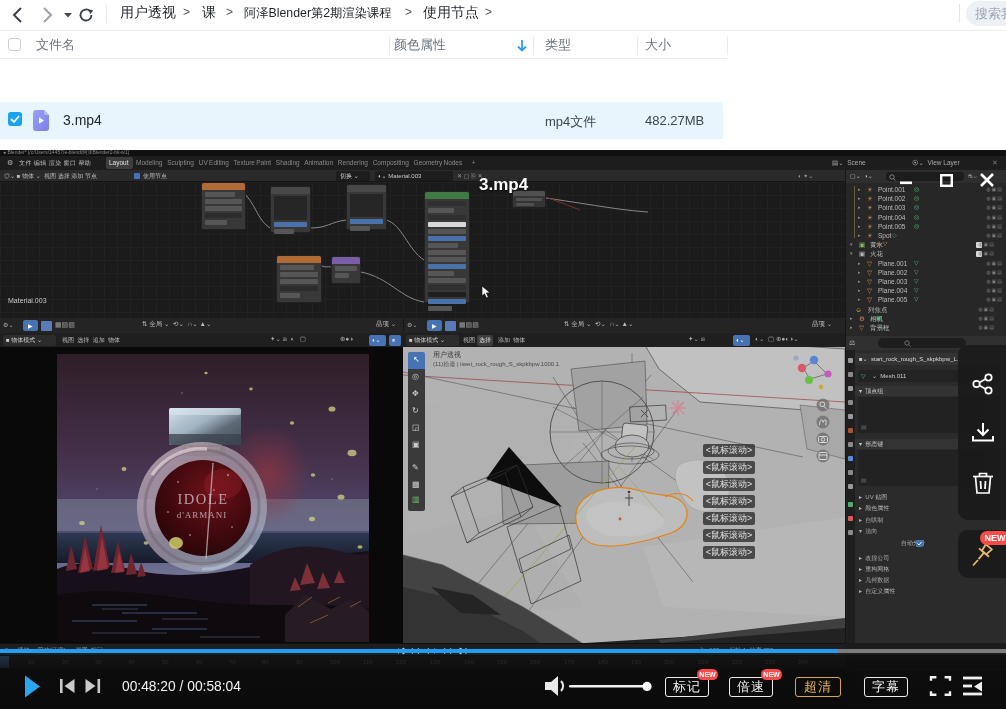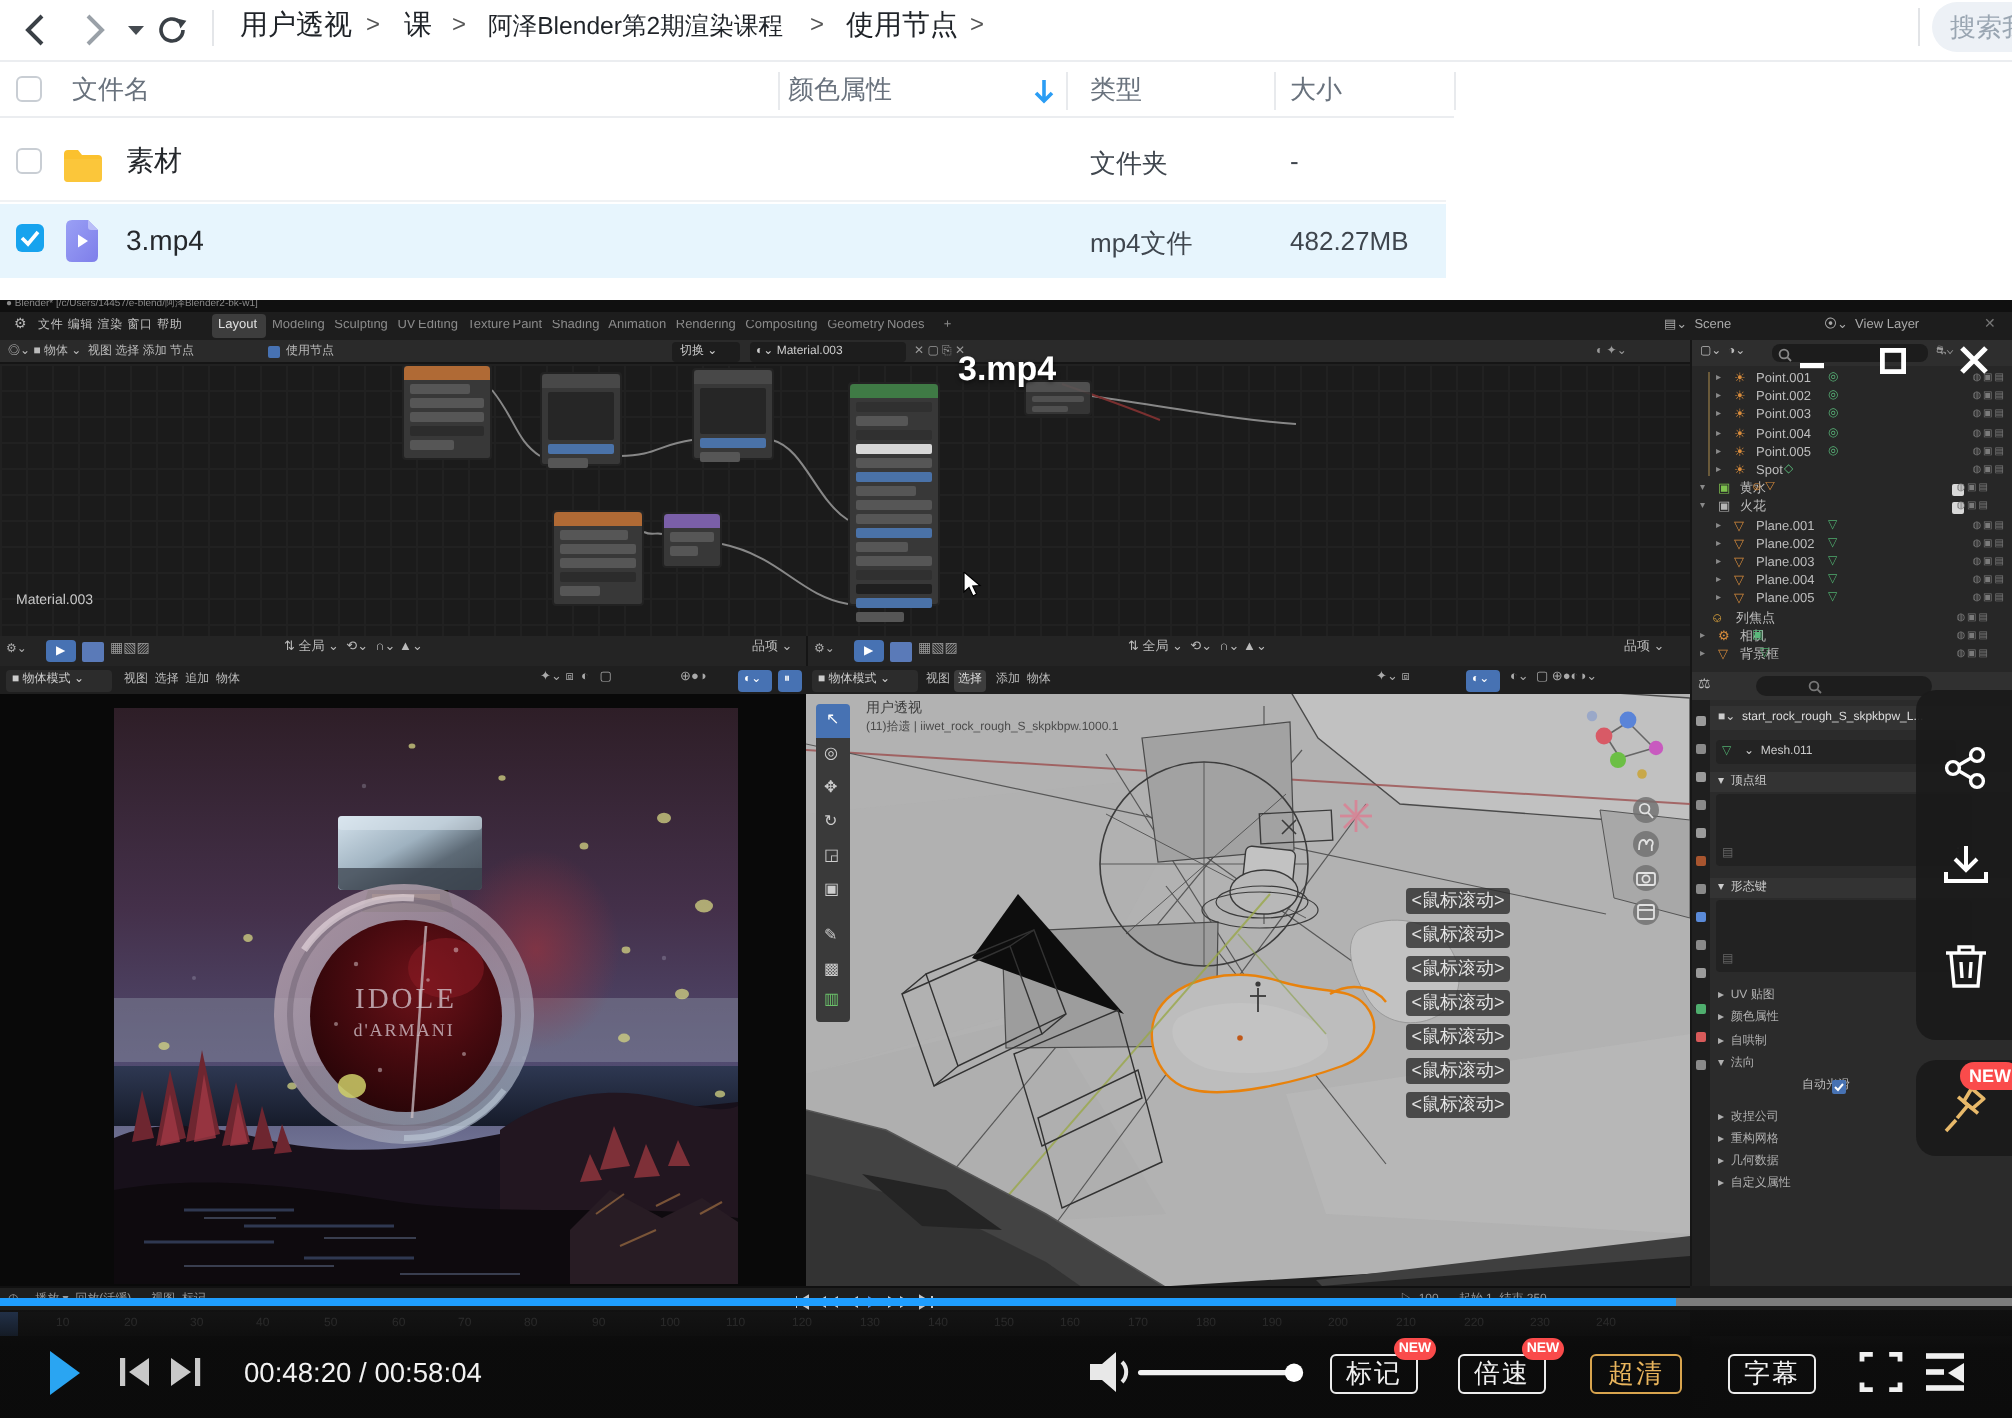--- a/index.html
+++ b/index.html
@@ -87,32 +87,20 @@
     <svg class="abs" style="left:516px;top:8px" width="12" height="13" viewBox="0 0 12 13">
       <path d="M6 1 V11 M2 7.5 L6 11.5 L10 7.5" fill="none" stroke="#2b9df4" stroke-width="1.8"></path>
     </svg>
     <div class="vline" style="left:533px"></div>
     <div class="hcell" style="left:545px">类型</div>
     <div class="vline" style="left:637px"></div>
     <div class="hcell" style="left:645px">大小</div>
     <div class="vline" style="left:727px"></div>
   </div>
 
-  <div class="row" style="top:60px;height:41px">
-      <div class="abs" style="left:0;bottom:0;width:723px;height:1px;background:#f0f2f4"></div>
-    <div class="cb" style="left:8px;top:14px"></div>
-    <svg class="abs" style="left:31px;top:72px" width="21" height="20" viewBox="0 0 21 20"></svg>
-    <svg class="abs" style="left:31px;top:13px" width="21" height="20" viewBox="0 0 21 20">
-      <path d="M1 4 q0-2 2-2 h5 l2 2.5 h8 q2 0 2 2 V16 q0 2 -2 2 H3 q-2 0 -2-2 Z" fill="#fbc12e"></path>
-      <path d="M1 6.5 h19 V16 q0 2 -2 2 H3 q-2 0 -2-2 Z" fill="#fcca45" opacity="0.55"></path>
-    </svg>
-    <div class="rowtext" style="left:63px;top:12px">素材</div>
-    <div class="rowsub" style="left:545px;top:13px">文件夹</div>
-    <div class="rowsub" style="left:645px;top:13px">-</div>
-  </div>
 
   <div class="row" style="top:102px;height:37px;background:#e7f5fd">
     <div class="abs" style="left:8px;top:10px;width:14px;height:14px;background:#17a3ee;border-radius:3px">
       <svg width="14" height="14" viewBox="0 0 14 14">
           <path d="M3 7 L6 10 L11 4" fill="none" stroke="#fff" stroke-width="1.8"></path>
         </svg>
     </div>
     <svg class="abs" style="left:33px;top:8px" width="16" height="21" viewBox="0 0 16 21">
       <defs>
           <linearGradient id="vidg" x1="0" y1="0" x2="1" y2="1">

